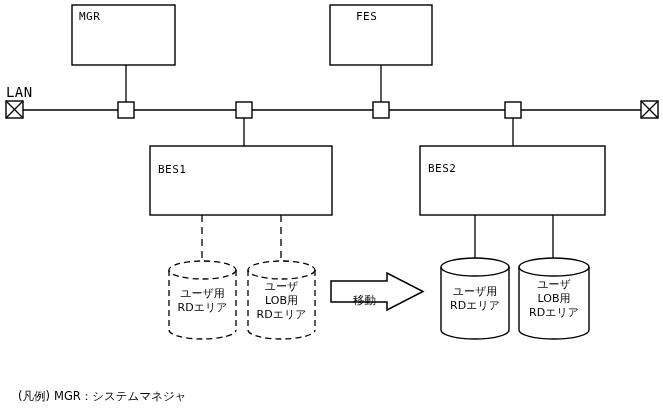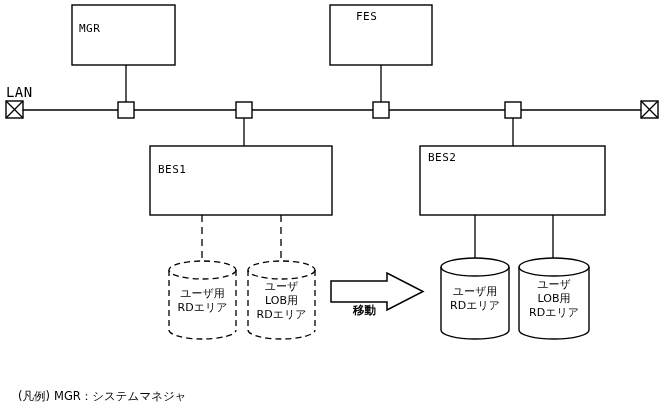--- a/index.html
+++ b/index.html
@@ -147,43 +147,43 @@
     </g>
 
     <g>
       <path d="M 331 281 L 387 281 L 387 273 L 423 291.5 L 387 310 L 387 302 L 331 302 Z" fill="#ffffff" stroke="#000000" stroke-width="1.5" stroke-linejoin="miter"></path>
     </g>
 
   </svg>
 
   <div class="lbl lbl-mono" style="left:6px; top:86px;">LAN</div>
 
-  <div class="lbl node-title" style="left:79px; top:22px;">MGR</div>
+  <div class="lbl node-title" style="left:79px; top:10px;">MGR</div>
 
   <div class="lbl node-title" style="left:356px; top:10px;">FES</div>
 
   <div class="lbl node-title" style="left:158px; top:163px;">BES1</div>
 
-  <div class="lbl node-title" style="left:428px; top:151px;">BES2</div>
+  <div class="lbl node-title" style="left:428px; top:162px;">BES2</div>
 
   <div class="cyl-text" style="left:168px; top:287px; width:69px;">ユーザ用
 RDエリア</div>
 
   <div class="cyl-text" style="left:247px; top:280px; width:69px;">ユーザ
 LOB用
 RDエリア</div>
 
   <div class="cyl-text" style="left:440px; top:285px; width:70px;">ユーザ用
 RDエリア</div>
 
   <div class="cyl-text" style="left:519px; top:278px; width:70px;">ユーザ
 LOB用
 RDエリア</div>
 
-  <div class="arrow-label" style="left:353px; top:303px;font-weight:bold;">移動</div>
+  <div class="arrow-label" style="left:353px; top:293px;">移動</div>
 
   <div class="legend" style="left:18px; top:355px;">
     <span class="legend-row"><span>(凡例)</span><span style="margin-left:4px;">MGR：システムマネジャ</span></span>
     
     
   </div>
 
 </div>
 
 </body></html>

